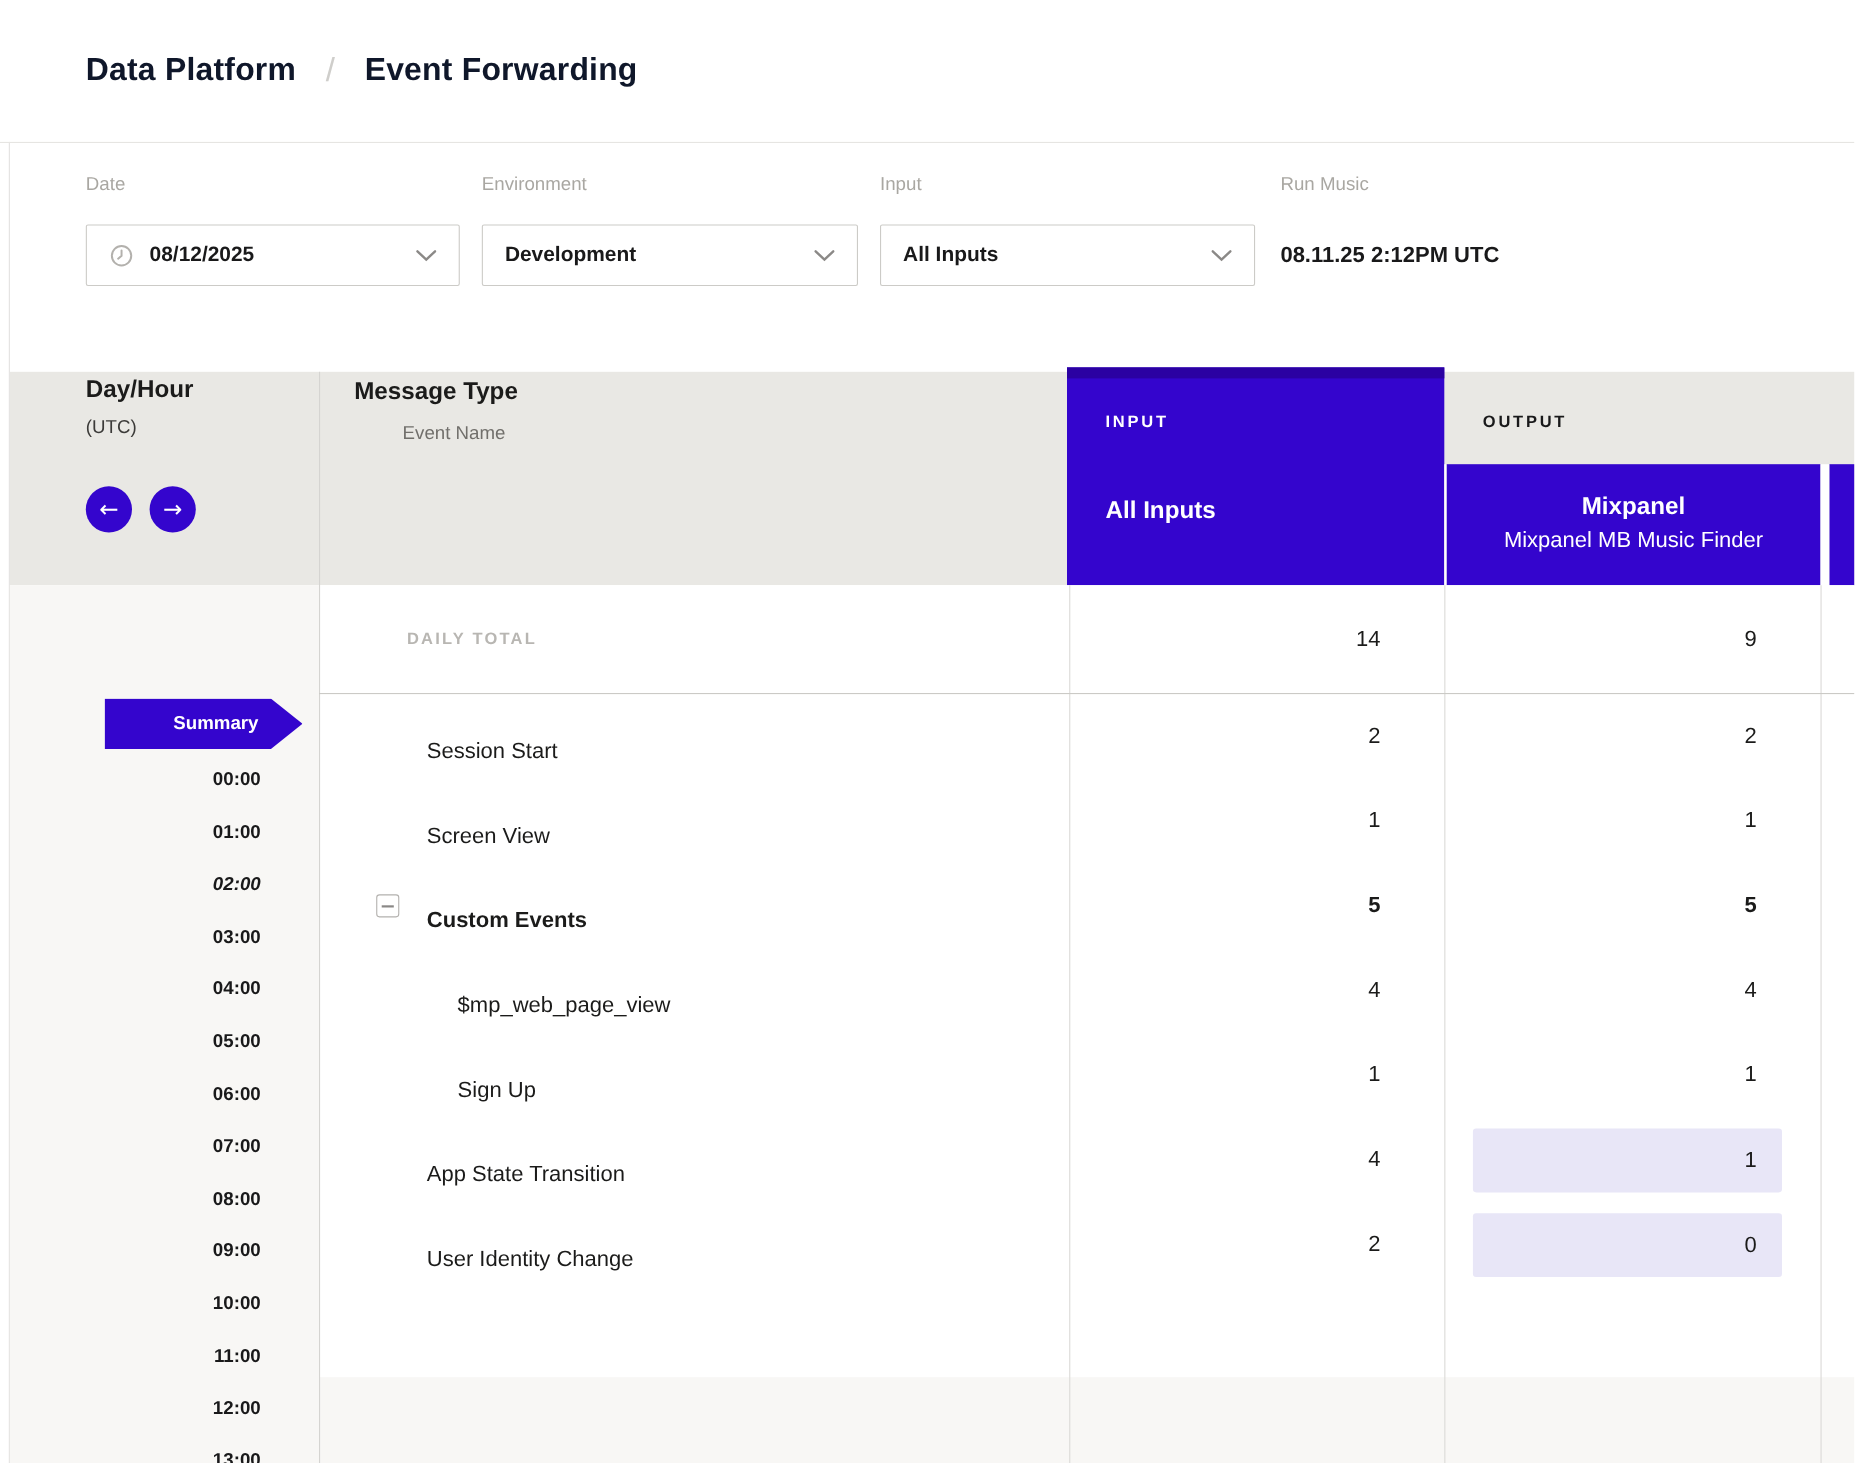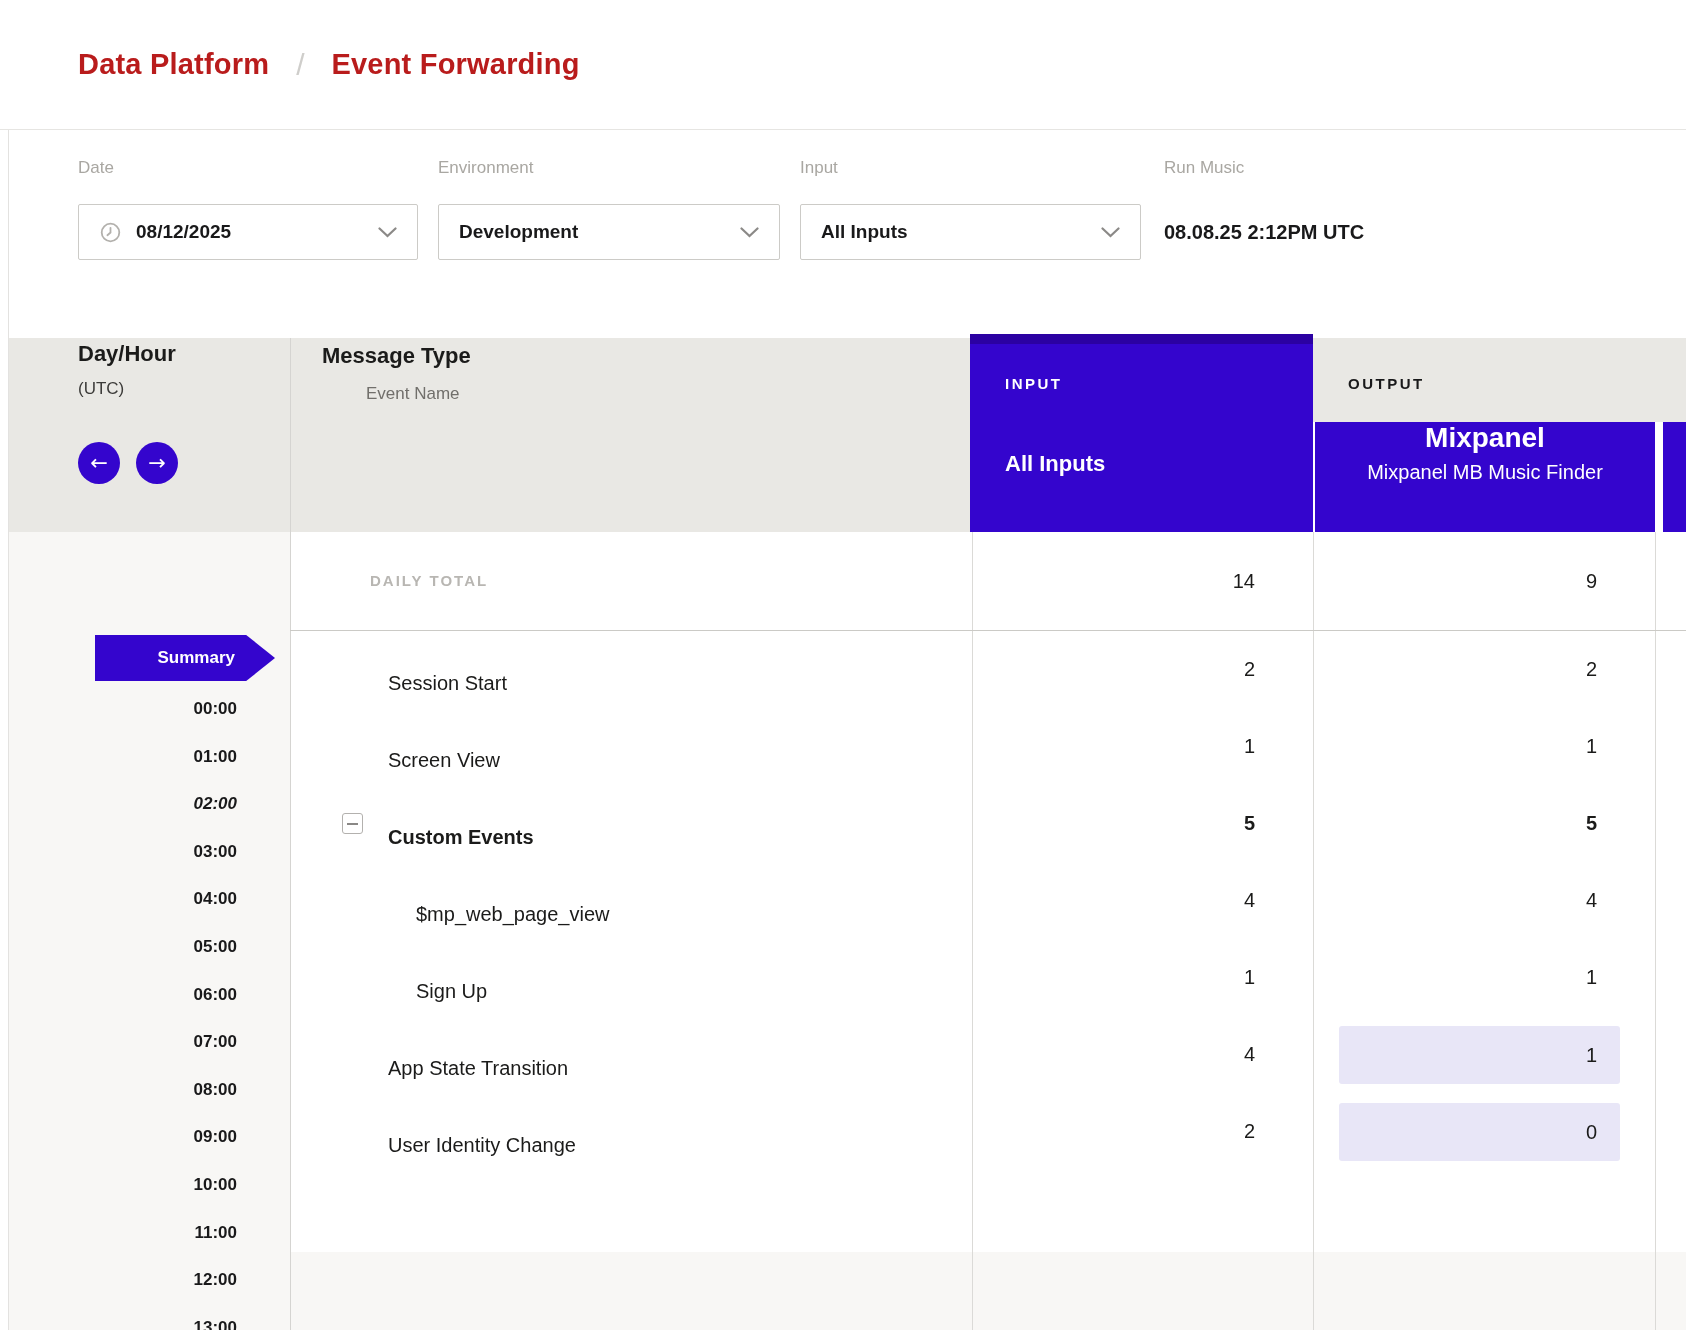--- a/index.html
+++ b/index.html
@@ -9,21 +9,21 @@
     background:#ffffff; font-family:"Liberation Sans", sans-serif; color:#1b1b1a;
   }
 
   
   .left-line { position:absolute; left:8px; top:0; width:1px; height:1330px; background:#e3e2e0; }
 
   
   .topbar { position:absolute; left:0; top:0; width:1686px; height:129px;
             display:flex; align-items:center; padding-left:78px; background:#fff; }
   .topbar-line { position:absolute; left:0; top:129px; width:1686px; height:1px; background:#e6e5e2; }
-  .crumb { font-size:29px; font-weight:600; color:#b91c1c; letter-spacing:.2px; }
+  .crumb { font-size:29px; font-weight:600; color:#0f172a; letter-spacing:.2px; }
   .crumb-sep { font-size:30px; font-weight:400; color:#cfcecb; margin:0 27px; }
 
   
   .filter-label { position:absolute; top:158px; font-size:17px; color:#a9a7a2; }
   .selectbox { position:absolute; top:204px; height:56px; background:#fff;
                border:1px solid #cccbc7; border-radius:2px; display:flex; align-items:center;
                padding:0 20px; cursor:pointer; }
   .selectbox .sb-value { font-size:19px; font-weight:600; color:#19191a; }
   .selectbox .chev { margin-left:auto; display:flex; }
   .clock-wrap { display:flex; margin-right:14px; }
@@ -44,21 +44,21 @@
                   letter-spacing:2.5px; color:#19191a; }
 
   .input-block { position:absolute; left:970px; top:334px; width:343px; height:198px; background:#3405cd; }
   .input-strip { position:absolute; left:0; top:0; width:100%; height:10px; background:#2b01a2; }
   .input-label { position:absolute; left:35px; top:41px; font-size:15px; font-weight:700;
                  letter-spacing:2.5px; color:#fff; }
   .input-name { position:absolute; left:35px; top:117px; font-size:22px; font-weight:700; color:#fff; }
 
   .mix-block { position:absolute; left:1315px; top:422px; width:340px; height:110px;
                background:#3405cd; text-align:center; color:#fff; }
-  .mix-name { font-size:28px; font-weight:700; }
+  .mix-name { margin-top:25px; font-size:22px; font-weight:700; }
   .mix-sub { margin-top:7px; font-size:20px; font-weight:400; }
   .partial-block { position:absolute; left:1663px; top:422px; width:23px; height:110px; background:#3405cd; }
   .gap1 { position:absolute; left:1313px; top:422px; width:2px; height:110px; background:#ffffff; }
   .gap2 { position:absolute; left:1655px; top:422px; width:8px; height:110px; background:#ffffff; }
 
   
   .body-white { position:absolute; left:290px; top:532px; width:1396px; height:720px; background:#fff; }
   .rail { position:absolute; left:9px; top:532px; width:281px; height:798px; background:#f8f7f5; }
   .footer-band { position:absolute; left:290px; top:1252px; width:1396px; height:78px; background:#f8f7f5; }
 
@@ -143,21 +143,21 @@
 
   <div class="selectbox" style="left:800px;width:341px">
     <span class="sb-value">All Inputs</span>
     <span class="chev">
       <svg width="19" height="11" viewBox="0 0 19 11">
           <polyline points="1.5,1.5 9.5,9 17.5,1.5" fill="none" stroke="#8b8987" stroke-width="2.2" stroke-linecap="round"></polyline>
         </svg>
     </span>
   </div>
 
-  <div class="rundate-value">08.08.25 2:12PM UTC</div>
+  <div class="rundate-value">08.11.25 2:12PM UTC</div>
 
   <div class="band"></div>
   <div class="dayhour-title">Day/Hour</div>
   <div class="dayhour-sub">(UTC)</div>
   <div class="navbtn prev"><span>←</span></div>
   <div class="navbtn next"><span>→</span></div>
   <div class="msg-title">Message Type</div>
   <div class="msg-sub">Event Name</div>
   <div class="output-label">OUTPUT</div>
 

